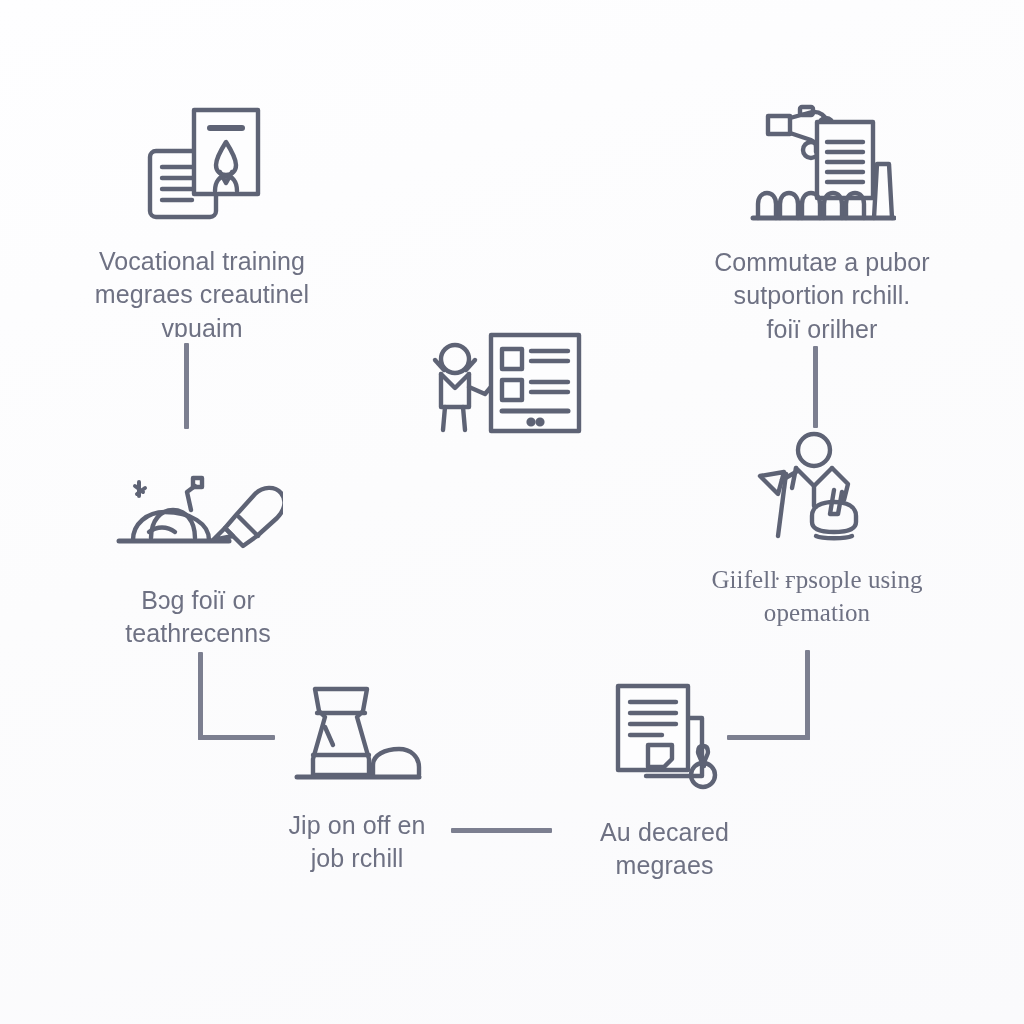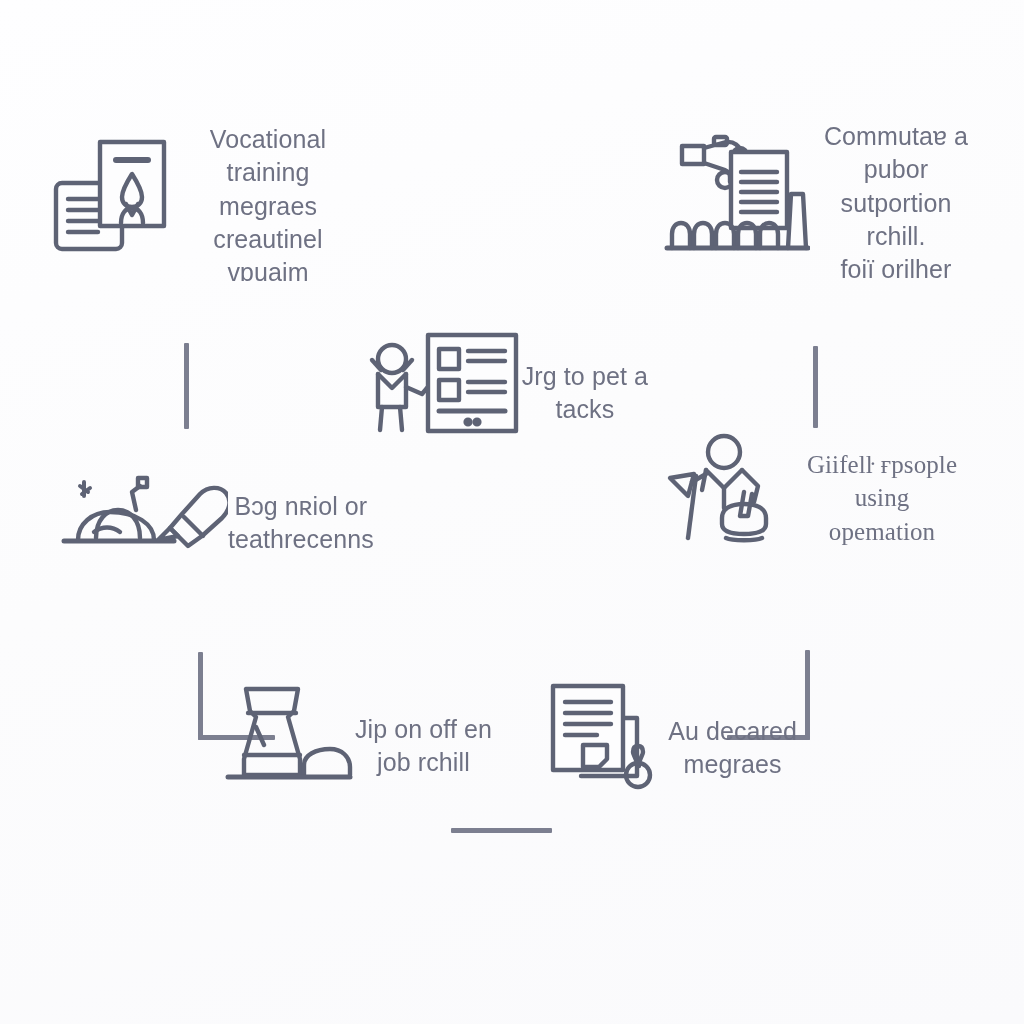--- a/index.html
+++ b/index.html
@@ -26,21 +26,21 @@
     background: #7c7f90;
     border-radius: 1px;
   }
   .connector.vert { width: 5px; }
   .connector.horiz { height: 5px; }
 
   
   .node {
     position: absolute;
     display: flex;
-    flex-direction: row;
+    flex-direction: column;
     align-items: center;
     text-align: center;
   }
   .node-icon {
     display: block;
     margin: 0 auto;
   }
   .node-icon svg {
     display: block;
   }
@@ -151,22 +151,20 @@
         <line x1="108" y1="19" x2="145" y2="19"></line>
         <line x1="108" y1="29" x2="145" y2="29"></line>
         <rect x="79" y="48" width="20" height="20"></rect>
         <line x1="108" y1="50" x2="145" y2="50"></line>
         <line x1="108" y1="60" x2="145" y2="60"></line>
         <line x1="79" y1="79" x2="145" y2="79" stroke-width="5"></line>
         <circle cx="108" cy="90" r="2.4" fill="#5e6375"></circle>
         <circle cx="117" cy="90" r="2.4" fill="#5e6375"></circle>
       </svg>
     </span>
-    <span class="node-label">Jrg to pet a
-tacks</span>
   </div>
 
   <div class="node" id="node-food-treatments">
     <span class="node-icon">
       <svg width="170" height="102" viewBox="0 0 170 102" fill="none" stroke="#5e6375" stroke-width="4.4" stroke-linecap="round" stroke-linejoin="round">
 
         <path d="M22 24 L30 30 M24 32 L32 26 M26 20 L26 34" stroke-width="4"></path>
 
         <path d="M38 76 C38 58, 48 48, 60 48 C72 48, 82 58, 82 76"></path>
         <path d="M20 78 C20 62, 34 50, 52 50 C78 50, 96 62, 96 78"></path>
@@ -175,21 +173,21 @@
         <path d="M78 48 L74 30 L82 24"></path>
         <rect x="80" y="16" width="9" height="9"></rect>
 
         <line x1="6" y1="79" x2="116" y2="79" stroke-width="5"></line>
 
         <path d="M100 78 L112 66 L120 74 Z"></path>
         <path d="M112 66 L124 52 L142 32 C150 24, 162 24, 168 31 C174 38, 172 48, 164 56 L144 74 L130 84 Z"></path>
         <path d="M126 55 L145 74"></path>
       </svg>
     </span>
-    <span class="node-label">Bɔg nʀiol or
+    <span class="node-label">Bɔg foiï or
 teathrecenns</span>
   </div>
 
   <div class="node" id="node-people-operation">
     <span class="node-icon">
       <svg width="130" height="115" viewBox="0 0 130 115" fill="none" stroke="#5e6375" stroke-width="4.4" stroke-linecap="round" stroke-linejoin="round">
 
         <circle cx="62" cy="22" r="16"></circle>
 
         <path d="M44 40 L62 58 L80 40"></path>

